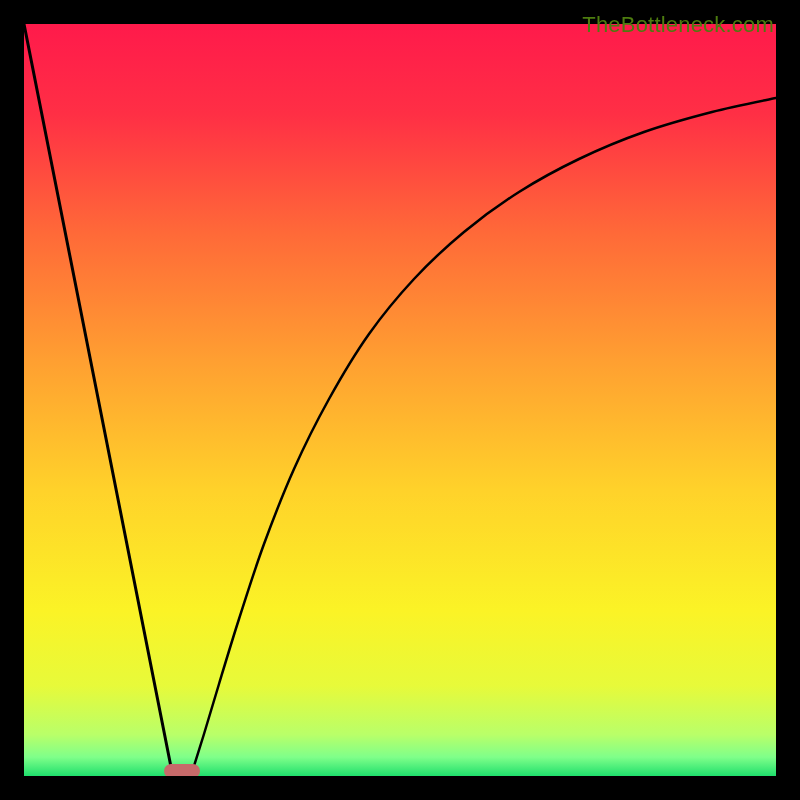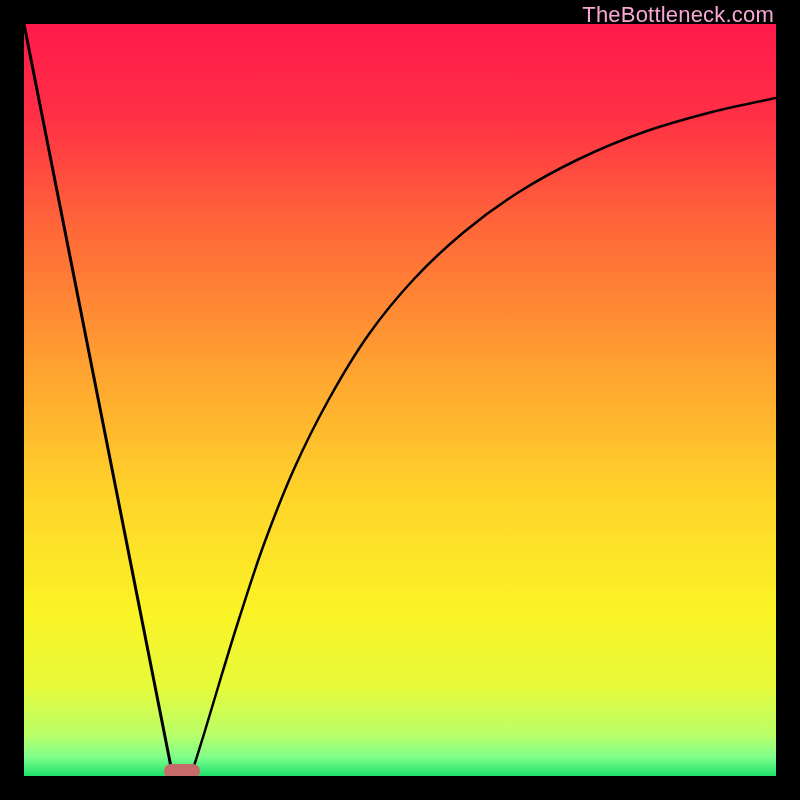--- a/index.html
+++ b/index.html
@@ -21,23 +21,23 @@
   }
   .plot {
     position: absolute;
     left: 0;
     top: 0;
     width: 752px;
     height: 752px;
   }
   .watermark {
     position: absolute;
-    top: 2px;
+    top: 12px;
     right: 26px;
-    color: #f9a8d4;
+    color: #4d7c0f;
     font-size: 22px;
     font-weight: 500;
     letter-spacing: 0.2px;
     user-select: none;
   }
 </style>
 </head>
 <body>
 
 <div class="frame">

